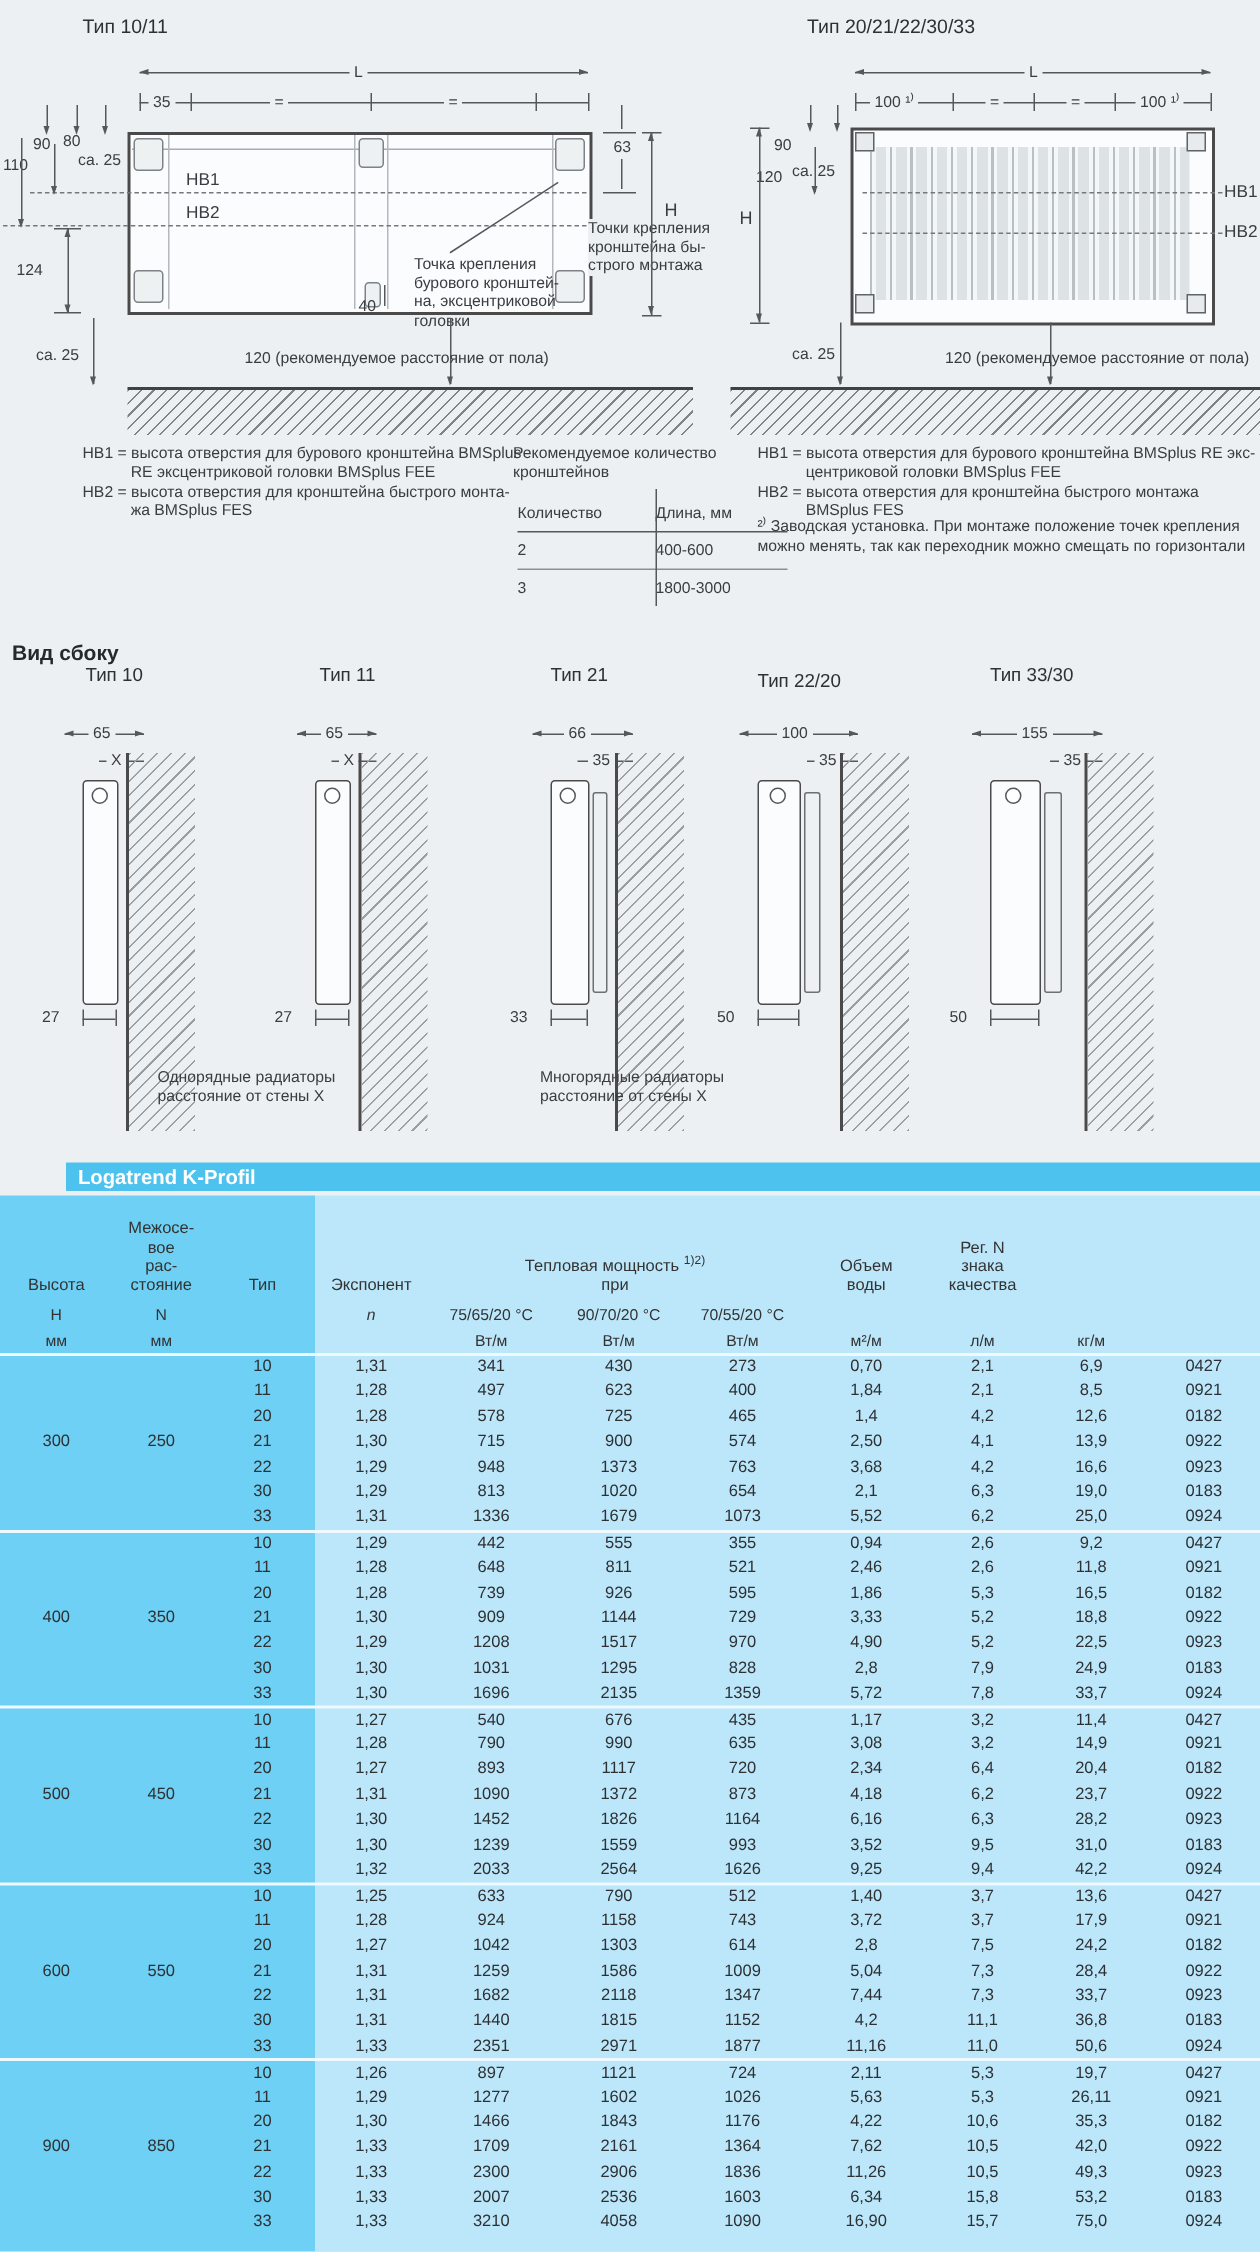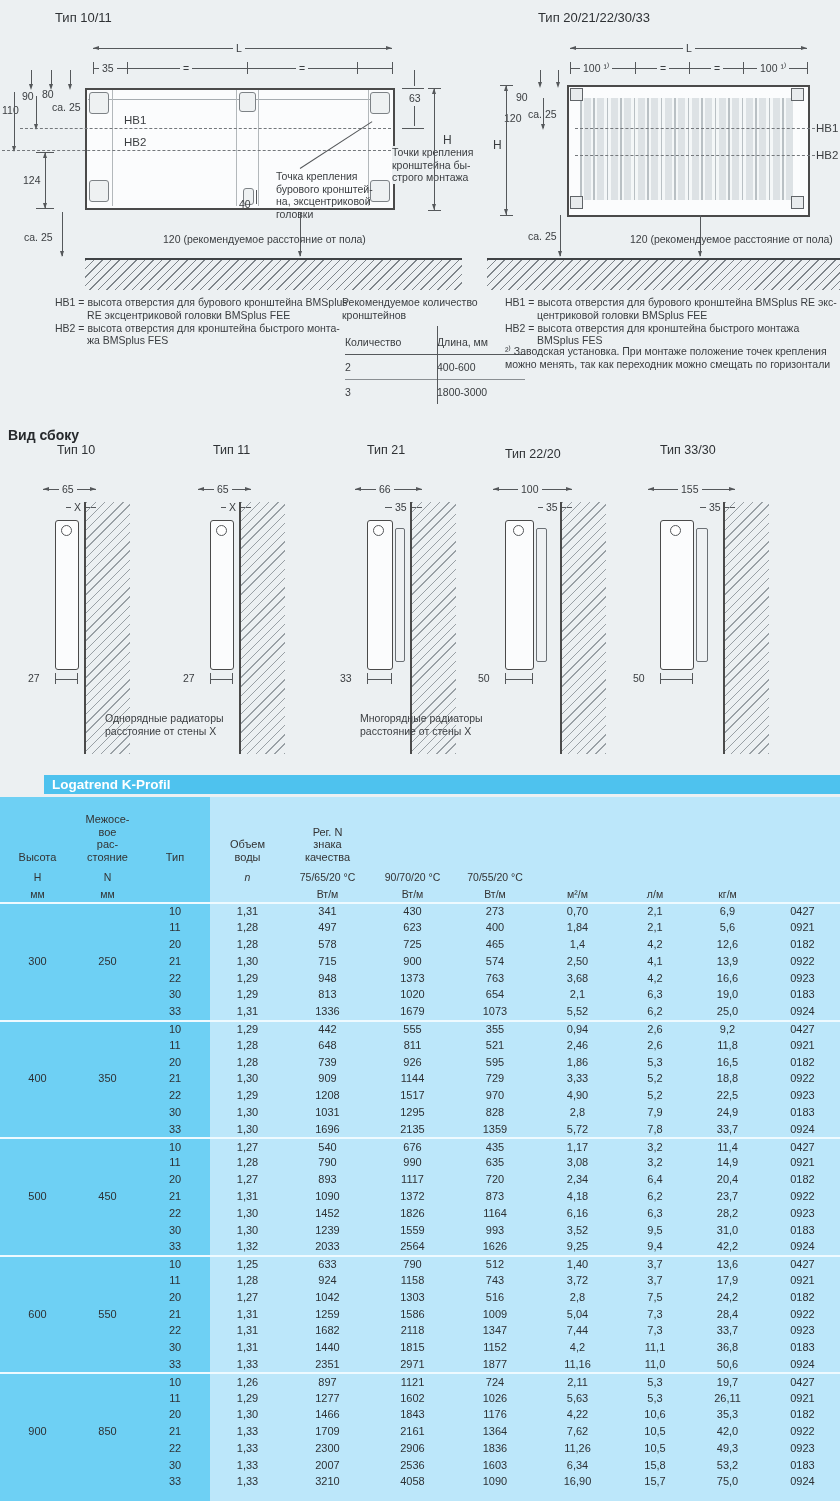--- a/index.html
+++ b/index.html
@@ -121,21 +121,21 @@
     <div class="vl" style="left:14px;top:92px;height:56px"></div>
     <span class="tri d" style="left:11.5px;top:146px"></span>
     <div class="vl" style="left:36px;top:96px;height:30px"></div>
     <span class="tri d" style="left:33.5px;top:124px"></span>
 
     <div class="hl" style="left:36px;top:152px;width:18px"></div>
     <div class="hl" style="left:36px;top:208px;width:18px"></div>
     <div class="vl" style="left:45px;top:152px;height:56px"></div>
     <span class="tri u" style="left:42.5px;top:152px"></span>
     <span class="tri d" style="left:42.5px;top:203px"></span>
-    <span class="lbl dlab" style="left:20px;top:174px">124</span>
+    <span class="lbl dlab" style="left:8px;top:174px">124</span>
 
     <span class="lbl" style="left:24px;top:231px">ca. 25</span>
     <div class="vl" style="left:62px;top:212px;height:44px"></div>
     <span class="tri d" style="left:59.5px;top:251px"></span>
 
     <span class="lbl" style="left:239px;top:198px">40</span>
     <div class="vl" style="left:256px;top:190px;height:14px"></div>
 
     <div class="diagline" style="left:300px;top:168px;width:86px;transform:rotate(-33deg)"></div>
     <span class="lbl" style="left:276px;top:170px">Точка крепления
@@ -357,20 +357,27 @@
         </div>
       <div class="hc">
           <span class="ml">Межосе-
 вое
 рас-
 стояние</span>
         </div>
       <div class="hc">
           <span>Тип</span>
         </div>
+      <div class="hc">
+          <span>Экспонент</span>
+        </div>
+      <div class="hc span3">
+        <div><span>Тепловая мощность</span> <sup>1)2)</sup></div>
+        <div>при</div>
+      </div>
       <div class="hc">
           <span class="ml">Объем
 воды</span>
         </div>
       <div class="hc">
           <span class="ml">Рег. N
 знака
 качества</span>
         </div>
     </div>
@@ -419,21 +426,21 @@
       <div class="grid11 trow">
         <div class="tcell"></div>
         <div class="tcell"></div>
         <div class="tcell">11</div>
         <div class="tcell">1,28</div>
         <div class="tcell">497</div>
         <div class="tcell">623</div>
         <div class="tcell">400</div>
         <div class="tcell">1,84</div>
         <div class="tcell">2,1</div>
-        <div class="tcell">5,6</div>
+        <div class="tcell">8,5</div>
         <div class="tcell">0921</div>
       </div>
       <div class="grid11 trow">
         <div class="tcell"></div>
         <div class="tcell"></div>
         <div class="tcell">20</div>
         <div class="tcell">1,28</div>
         <div class="tcell">578</div>
         <div class="tcell">725</div>
         <div class="tcell">465</div>
@@ -702,21 +709,21 @@
         <div class="tcell">17,9</div>
         <div class="tcell">0921</div>
       </div>
       <div class="grid11 trow">
         <div class="tcell"></div>
         <div class="tcell"></div>
         <div class="tcell">20</div>
         <div class="tcell">1,27</div>
         <div class="tcell">1042</div>
         <div class="tcell">1303</div>
-        <div class="tcell">516</div>
+        <div class="tcell">614</div>
         <div class="tcell">2,8</div>
         <div class="tcell">7,5</div>
         <div class="tcell">24,2</div>
         <div class="tcell">0182</div>
       </div>
       <div class="grid11 trow">
         <div class="tcell">600</div>
         <div class="tcell">550</div>
         <div class="tcell">21</div>
         <div class="tcell">1,31</div>

